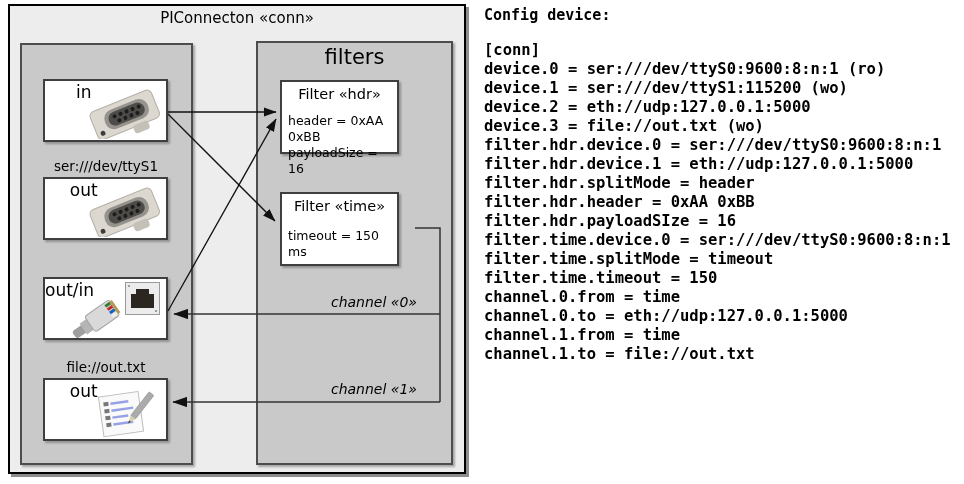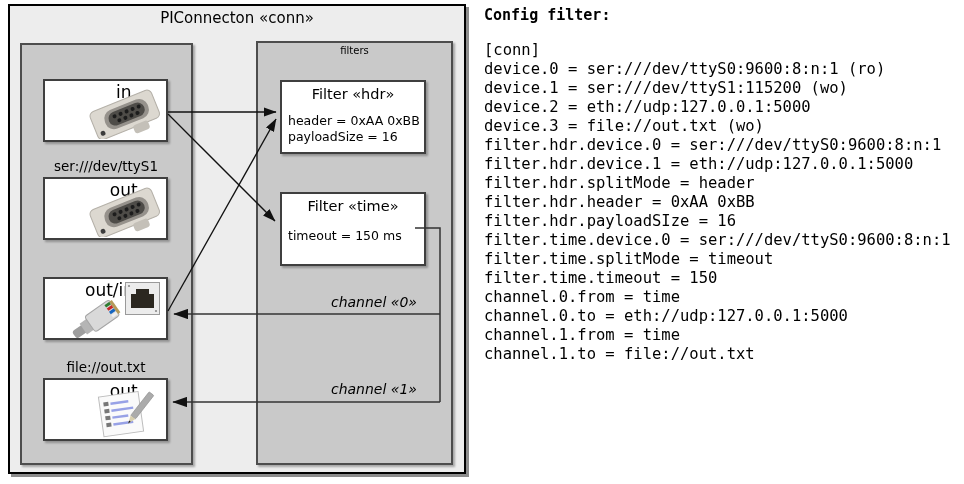--- a/index.html
+++ b/index.html
@@ -7,34 +7,34 @@
     --box-bg:#ffffff; --box-border:#3f3f3f; --line-color:#161616; --text-color:#000000;
   }
   *{box-sizing:border-box;}
   html,body{margin:0;padding:0;}
   body{width:964px;height:484px;background:#fff;font-family:"DejaVu Sans",sans-serif;color:var(--text-color);position:relative;overflow:hidden;}
   .diagram{position:absolute;left:0;top:0;width:472px;height:484px;}
   .outer-box{position:absolute;left:8px;top:4px;width:458px;height:470px;background:var(--outer-bg);border:2px solid #000;box-shadow:3px 3px 0 rgba(0,0,0,0.45);}
   .conn-title{position:absolute;left:8px;top:9px;width:458px;text-align:center;font-size:15px;}
   .devices-panel{position:absolute;left:20px;top:43px;width:173px;height:422px;background:var(--panel-bg);border:2px solid var(--panel-border);box-shadow:2px 2px 2px rgba(0,0,0,0.3);}
   .filters-panel{position:absolute;left:256px;top:41px;width:197px;height:424px;background:var(--panel-bg);border:2px solid var(--panel-border);box-shadow:2px 2px 2px rgba(0,0,0,0.3);}
-  .filters-title{position:absolute;left:256px;top:45px;width:197px;text-align:center;font-size:10px;}
+  .filters-title{position:absolute;left:256px;top:45px;width:197px;text-align:center;font-size:21px;}
   .dev-uri{position:absolute;left:16px;width:180px;text-align:center;font-size:13.5px;white-space:nowrap;}
   .dev-box{position:absolute;left:43px;width:125px;height:63px;background:var(--box-bg);border:2px solid var(--box-border);box-shadow:2px 2px 2px rgba(0,0,0,0.28);}
-  .dev-io{position:absolute;top:1px;left:0;width:64%;text-align:center;font-size:17px;margin-left:40px;}
+  .dev-io{position:absolute;top:1px;left:0;width:64%;text-align:center;font-size:17px;}
   .dev-io.wide{width:78%;text-align:left;}
-  .filter-box{position:absolute;left:280px;width:146px;height:74px;background:var(--box-bg);border:2px solid var(--box-border);box-shadow:2px 2px 2px rgba(0,0,0,0.28);}
+  .filter-box{position:absolute;left:280px;width:119px;height:74px;background:var(--box-bg);border:2px solid var(--box-border);box-shadow:2px 2px 2px rgba(0,0,0,0.28);}
   .filter-title{position:absolute;top:4px;left:0;width:100%;text-align:center;font-size:14.5px;}
   .filter-attrs{position:absolute;left:6px;font-size:12.5px;line-height:16px;white-space:pre-line;}
   .channel-label{position:absolute;left:298px;width:119px;text-align:right;font-size:14px;white-space:nowrap;font-style:italic;}
   .arrows{position:absolute;left:0;top:0;width:472px;height:484px;pointer-events:none;z-index:6;}
   .icon{position:absolute;}
   .config-panel{position:absolute;left:484px;top:6px;width:480px;}
   .config-heading{font-family:"DejaVu Sans Mono",monospace;font-weight:bold;font-size:15px;}
-  .config-lines{margin:17px 0 9px 0;font-family:"DejaVu Sans Mono",monospace;font-weight:normal;font-size:15.5px;line-height:19px;white-space:pre;}
+  .config-lines{margin:17px 0 9px 0;font-family:"DejaVu Sans Mono",monospace;font-weight:bold;font-size:15.5px;line-height:19px;white-space:pre;}
 </style>
 </head>
 <body>
 
 <div class="diagram">
   <div class="outer-box"></div>
   <div class="conn-title">PIConnecton «conn»</div>
 
   <div class="devices-panel"></div>
   <div class="filters-panel"></div>
@@ -159,21 +159,21 @@
     <line x1="168" y1="112" x2="276" y2="112" stroke="#111" stroke-width="1.3" marker-end="url(#ah)"></line>
     <line x1="168" y1="114" x2="275" y2="221" stroke="#111" stroke-width="1.3" marker-end="url(#ah)"></line>
     <line x1="168" y1="311" x2="276" y2="119" stroke="#111" stroke-width="1.3" marker-end="url(#ah)"></line>
     <path d="M415,228 H440 V402" fill="none" stroke="#333" stroke-width="1.5"></path>
     <line x1="440" y1="314" x2="174" y2="314" stroke="#333" stroke-width="1.5" marker-end="url(#ah)"></line>
     <line x1="440" y1="402" x2="173" y2="402" stroke="#333" stroke-width="1.5" marker-end="url(#ah)"></line>
   </svg>
 </div>
 
 <div class="config-panel">
-  <div class="config-heading">Config filter:</div>
+  <div class="config-heading">Config device:</div>
   <pre class="config-lines">[conn]
 device.0 = ser:///dev/ttyS0:9600:8:n:1 (ro)
 device.1 = ser:///dev/ttyS1:115200 (wo)
 device.2 = eth://udp:127.0.0.1:5000
 device.3 = file://out.txt (wo)
 filter.hdr.device.0 = ser:///dev/ttyS0:9600:8:n:1
 filter.hdr.device.1 = eth://udp:127.0.0.1:5000
 filter.hdr.splitMode = header
 filter.hdr.header = 0xAA 0xBB
 filter.hdr.payloadSIze = 16

